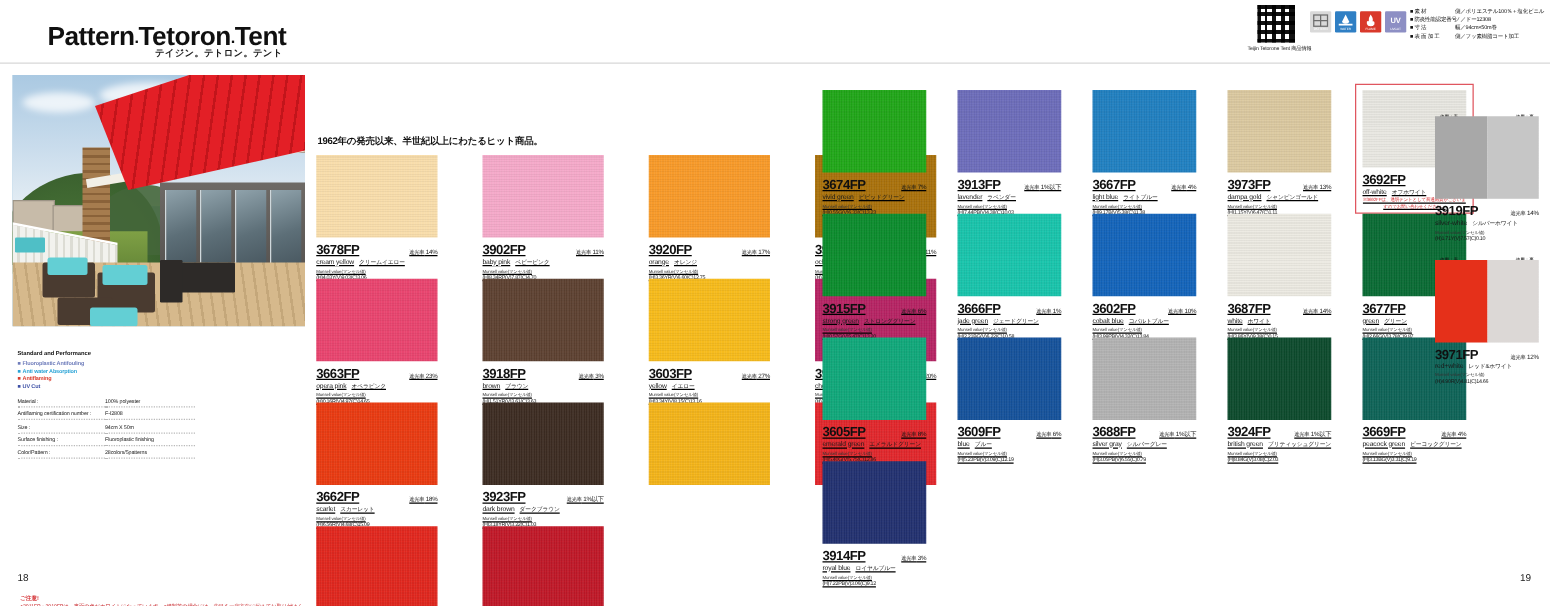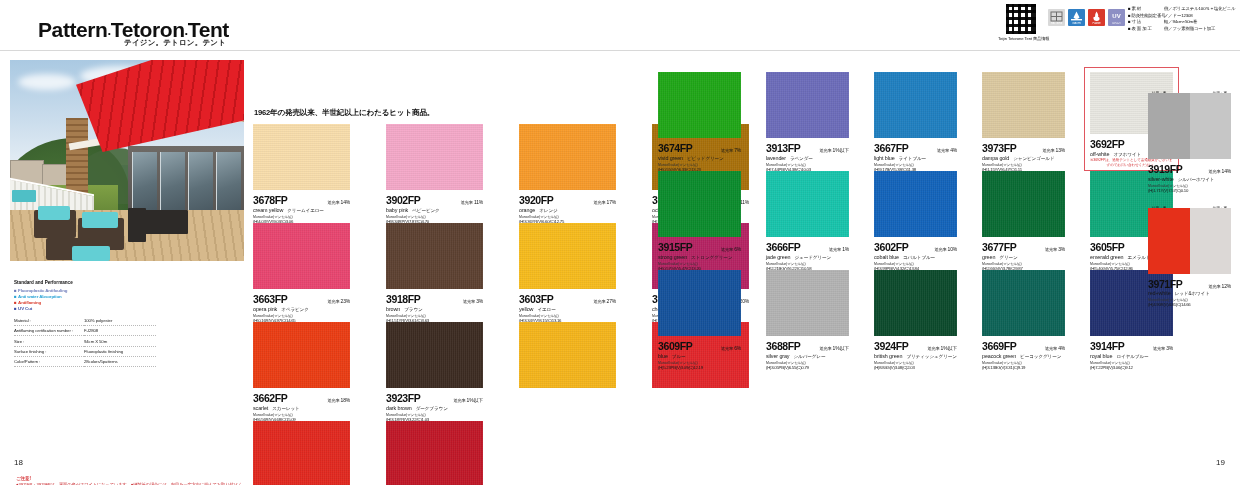--- a/index.html
+++ b/index.html
@@ -188,21 +188,21 @@
     font-size:8px; color:#222;
   }
 
   
   #lead-copy {
     position:absolute; left:254px; top:56px;
     font-size:7.6px; font-weight:bold; color:#111; letter-spacing:-.2px;
     white-space:nowrap;
   }
 
-  .grid { position:absolute; display:grid; }
+  .grid { position:absolute; display:grid;text-decoration:underline; }
   #grid-left {
     left:253px; top:72px;
     grid-template-columns:repeat(4,97px);
     grid-template-rows:repeat(4,99px);
     column-gap:36px; row-gap:0;
   }
   #grid-right {
     left:658px; top:72px;
     grid-template-columns:repeat(5,83px);
     grid-template-rows:repeat(4,99px);
@@ -583,20 +583,30 @@
       <div class="sw-chip" style="background-color: rgb(18, 99, 186);"></div>
       <div class="sw-head">
         <div class="sw-code">3602FP</div>
         <div class="sw-ratio"><span class="lbl">遮光率</span> 10%</div>
       </div>
       <div class="sw-name">cobalt blue<span class="kana">コバルトブルー</span></div>
       <div class="sw-mlabel">Munsell value(マンセル値)</div>
       <div class="sw-mval">(H)3.99PB(V)4.32(C)13.84</div>
     </div>
     <div class="sw">
+      <div class="sw-chip" style="background-color: rgb(236, 234, 226);"></div>
+      <div class="sw-head">
+        <div class="sw-code">3687FP</div>
+        <div class="sw-ratio"><span class="lbl">遮光率</span> 14%</div>
+      </div>
+      <div class="sw-name">white<span class="kana">ホワイト</span></div>
+      <div class="sw-mlabel">Munsell value(マンセル値)</div>
+      <div class="sw-mval">(H)3.86Y(V)9.38(C)0.15</div>
+    </div>
+    <div class="sw">
       <div class="sw-chip" style="background-color: rgb(8, 107, 51);"></div>
       <div class="sw-head">
         <div class="sw-code">3677FP</div>
         <div class="sw-ratio"><span class="lbl">遮光率</span> 3%</div>
       </div>
       <div class="sw-name">green<span class="kana">グリーン</span></div>
       <div class="sw-mlabel">Munsell value(マンセル値)</div>
       <div class="sw-mval">(H)2.66G(V)3.78(C)9.87</div>
     </div>
     <div class="sw">

